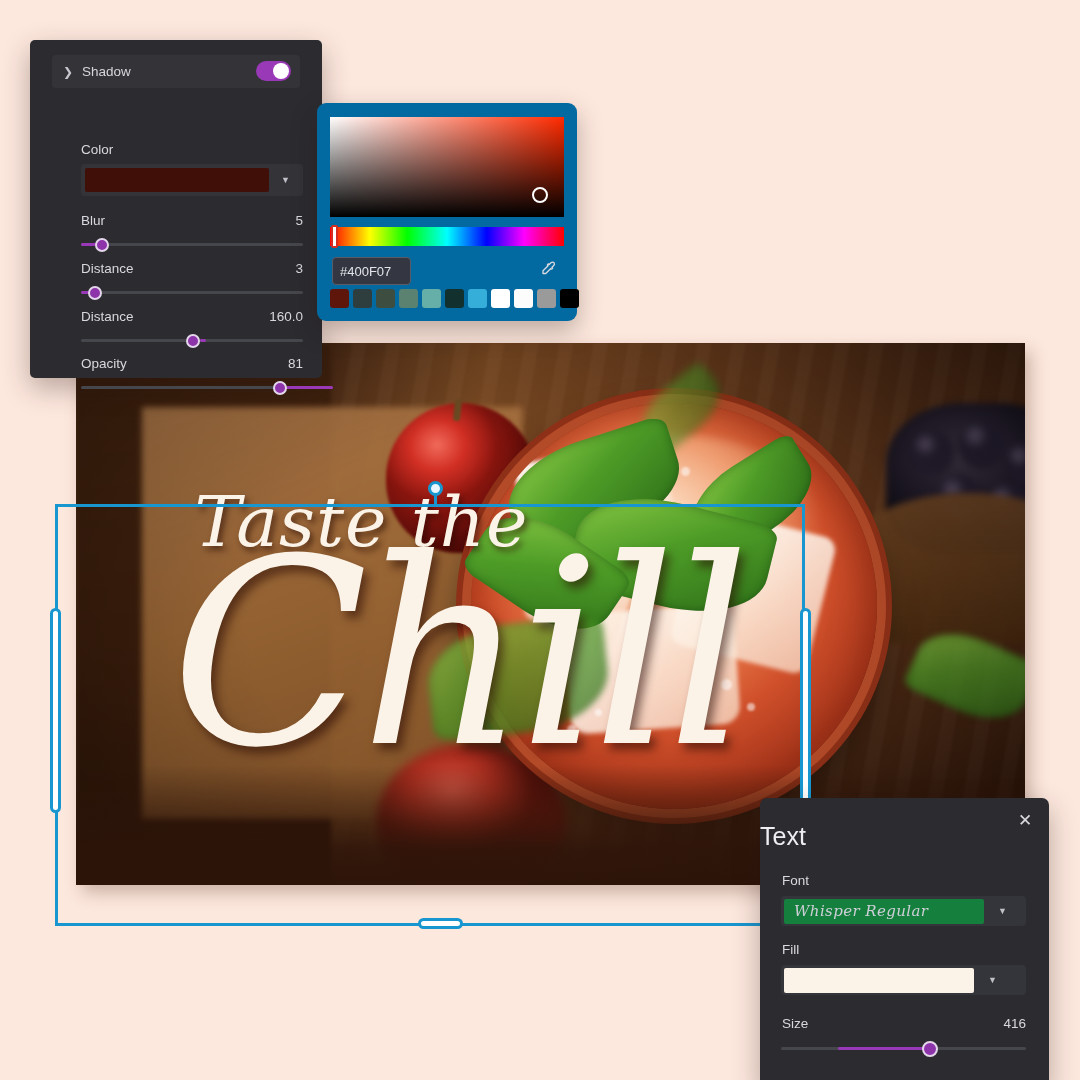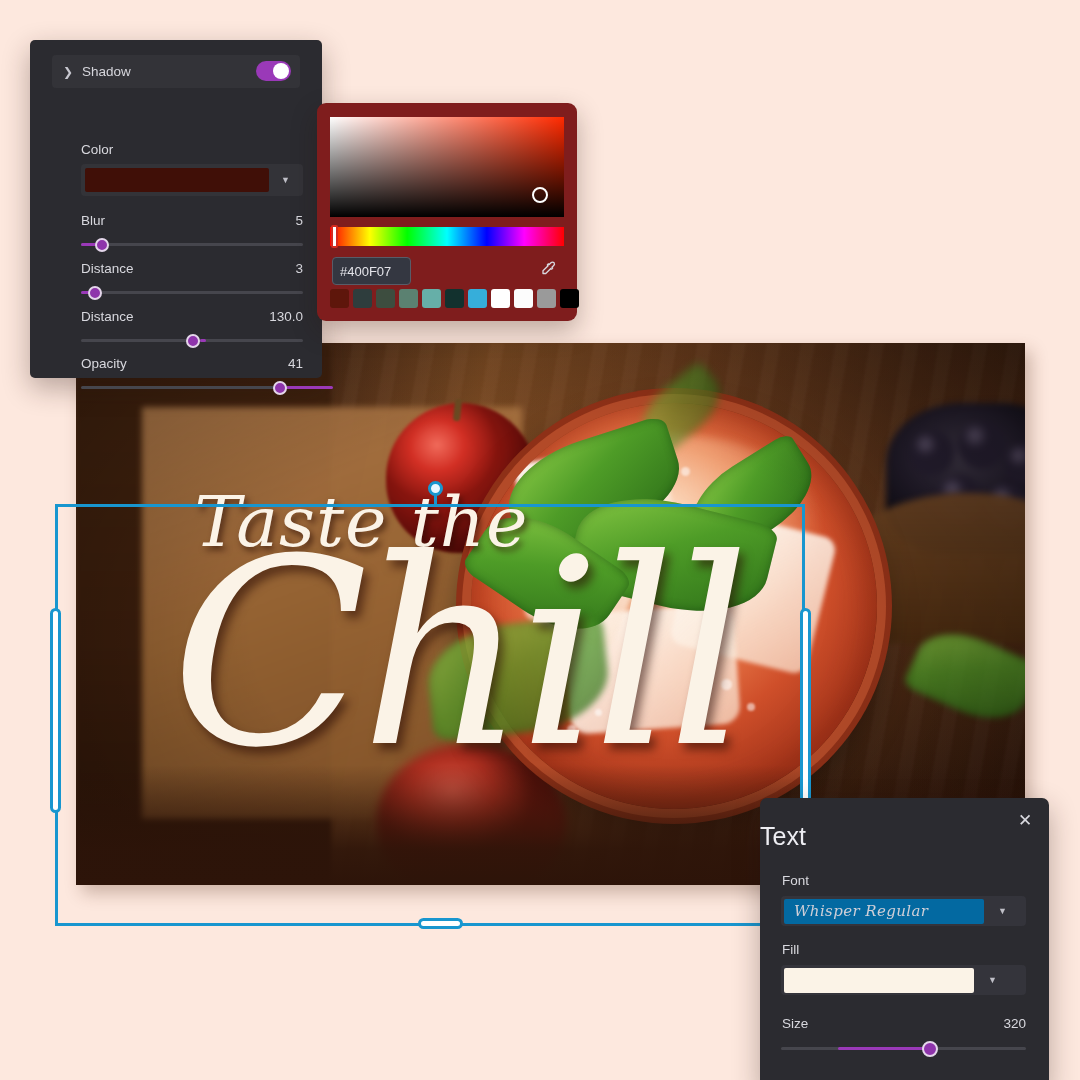--- a/index.html
+++ b/index.html
@@ -210,21 +210,21 @@
   .track{position:absolute;height:3px;border-radius:2px;background:#46464D;}
   .fill{position:absolute;height:3px;border-radius:2px;background:#9A39B8;}
   .knobc{
     position:absolute;width:14px;height:14px;border-radius:50%;
     background:#8E34AB;border:2.5px solid #E4D6EA;box-sizing:border-box;
   }
 
   
   .picker{
     position:absolute;left:317px;top:103px;width:260px;height:218px;
-    background:#7f1d1d;border-radius:9px;box-shadow:0 10px 26px rgba(40,20,14,.3);
+    background:#0369a1;border-radius:9px;box-shadow:0 10px 26px rgba(40,20,14,.3);
   }
   .sv{
     position:absolute;left:13px;top:14px;width:234px;height:100px;
     background:
       linear-gradient(to top, #000 0%, rgba(0,0,0,0) 100%),
       linear-gradient(to right, #fff 0%, rgba(255,255,255,0) 100%),
       #FF2A00;
   }
   .sv-ring{
     position:absolute;left:215px;top:84px;width:16px;height:16px;border-radius:50%;
@@ -358,27 +358,27 @@
     <div class="fill" style="left:51px;top:203px;width:16px;"></div>
     <div class="knobc" style="left:65px;top:198px;"></div>
 
     <div class="lbl" style="left:51px;top:221px;">Distance</div>
     <div class="val" style="left:233px;top:221px;width:40px;">3</div>
     <div class="track" style="left:51px;top:251px;width:222px;"></div>
     <div class="fill" style="left:51px;top:251px;width:9px;"></div>
     <div class="knobc" style="left:58px;top:246px;"></div>
 
     <div class="lbl" style="left:51px;top:269px;">Distance</div>
-    <div class="val" style="left:213px;top:269px;width:60px;">130.0</div>
+    <div class="val" style="left:213px;top:269px;width:60px;">160.0</div>
     <div class="track" style="left:51px;top:299px;width:222px;"></div>
     <div class="fill" style="left:170px;top:299px;width:6px;"></div>
     <div class="knobc" style="left:156px;top:294px;"></div>
 
     <div class="lbl" style="left:51px;top:316px;">Opacity</div>
-    <div class="val" style="left:233px;top:316px;width:40px;">41</div>
+    <div class="val" style="left:233px;top:316px;width:40px;">81</div>
     <div class="track" style="left:51px;top:346px;width:222px;"></div>
     <div class="fill" style="left:256px;top:346px;width:47px;"></div>
     <div class="knobc" style="left:243px;top:341px;"></div>
   </div>
 
   <div class="picker">
     <div class="sv"></div>
     <div class="sv-ring"></div>
     <div class="hue"></div>
     <div class="hue-cur"></div>
@@ -405,30 +405,30 @@
       <i style="background:#000000"></i>
     </div>
   </div>
 
   <div class="panel text-panel">
     <div class="tp-title">Text</div>
     <div class="tp-close">✕</div>
 
     <div class="tp-lbl" style="left:22px;top:75px;">Font</div>
     <div class="tp-field" style="left:21px;top:98px;width:245px;">
-      <span class="inner font-name" style="width:190px;background:#0369a1;display:flex;align-items:center;">Whisper Regular</span>
+      <span class="inner font-name" style="width:190px;background:#15803d;display:flex;align-items:center;">Whisper Regular</span>
       <span class="car">▼</span>
     </div>
 
     <div class="tp-lbl" style="left:22px;top:144px;">Fill</div>
     <div class="tp-field" style="left:21px;top:167px;width:245px;">
       <span class="inner" style="width:190px;background:#FBF3E7;"></span>
       <span class="car">▼</span>
     </div>
 
     <div class="tp-lbl" style="left:22px;top:218px;">Size</div>
-    <div class="tp-val" style="left:226px;top:218px;width:40px;text-align:right;">320</div>
+    <div class="tp-val" style="left:226px;top:218px;width:40px;text-align:right;">416</div>
     <div class="track" style="left:21px;top:249px;width:245px;"></div>
     <div class="fill" style="left:78px;top:249px;width:90px;"></div>
     <div class="knobc" style="left:162px;top:243px;width:16px;height:16px;"></div>
   </div>
 
 </div>
 
 </body></html>

